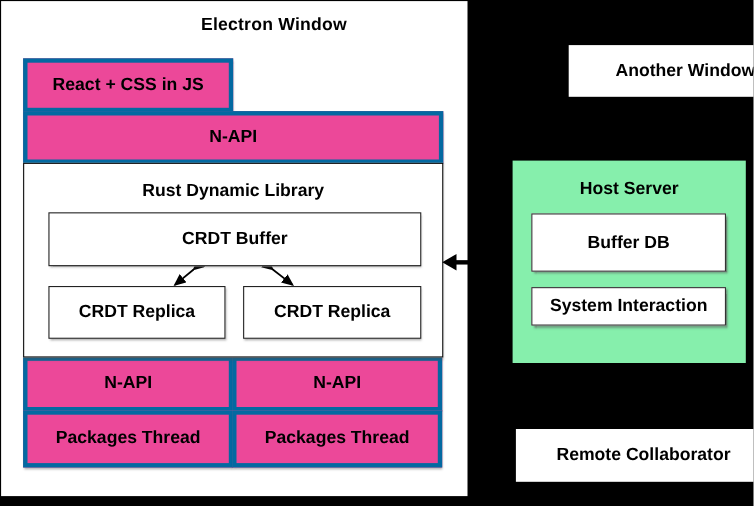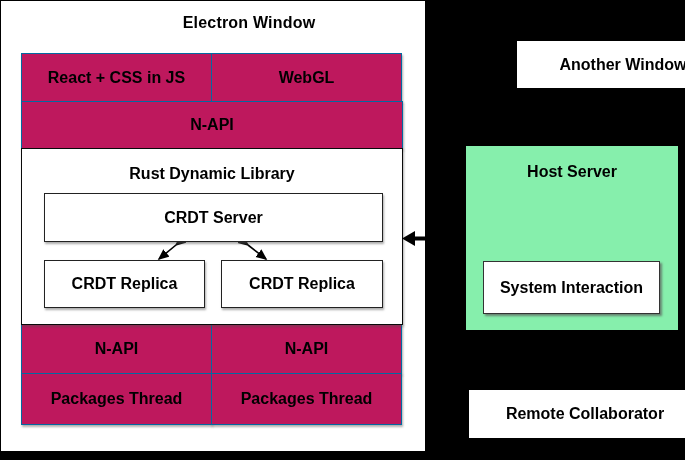--- a/index.html
+++ b/index.html
@@ -15,21 +15,21 @@
     background:#fff;
   }
   .ew-title{
     position:absolute;left:0;top:13px;width:100%;
     text-align:center;font-size:16px;letter-spacing:.2px;margin-left:36px;
   }
   .stack{position:absolute;left:20px;top:52px;width:382px;}
   .row{display:flex;width:100%;}
   .row + .row{margin-top:-1px;}
   .cell{
-    background:#be185d;border:1px solid #0369a1;
+    background:#ec4899;border:4px solid #0369a1;
     display:flex;align-items:center;justify-content:center;
     font-size:16px;box-sizing:border-box;
     box-shadow:1px 2px 2px rgba(80,80,80,.45);
   }
   .cell.half{width:50%;}
   .cell.half + .cell.half{margin-left:-1px;}
   .row-a{height:49px;}
   .row-b{height:48px;}
   .row-d{height:50px;}
   .row-e{height:52px;}
@@ -71,55 +71,54 @@
     text-align:center;font-size:16px;
   }
   .host-item{
     position:absolute;left:17px;width:177px;
     background:#fff;border:1px solid #333;
     display:flex;align-items:center;justify-content:center;
     font-size:16px;box-sizing:border-box;
     box-shadow:2px 2px 2px rgba(90,90,90,.7);
   }
   .host-item-1{top:48px;height:53px;}
-  .host-item-2{top:115px;height:53px;}
+  .host-item-2{top:115px;height:35px;}
 </style>
 </head>
 <body>
 
 <div>
 
   <div class="ewindow">
     <div class="ew-title">Electron Window</div>
 
     <div class="stack">
       <div class="row row-a">
         <div class="cell half">React + CSS in JS</div>
-        <div class="cell half">WebGL</div>
       </div>
 
       <div class="row row-b">
         <div class="cell" style="width:100%">N-API</div>
       </div>
 
       <div class="row" style="display:block">
         <div class="rust">
           <div class="rust-title">Rust Dynamic Library</div>
 
           <svg class="sync-arrows" viewBox="0 0 380 175" xmlns="http://www.w3.org/2000/svg">
             <defs>
               <marker id="arr" markerWidth="8" markerHeight="8" refX="6" refY="3" orient="auto" markerUnits="strokeWidth">
                 <path d="M0,0 L7,3 L0,6 Z" fill="#000"></path>
               </marker>
             </defs>
             <line x1="154" y1="96" x2="137" y2="110" stroke="#000" stroke-width="1.6" marker-start="url(#arr)" marker-end="url(#arr)"></line>
             <line x1="226" y1="96" x2="244" y2="110" stroke="#000" stroke-width="1.6" marker-start="url(#arr)" marker-end="url(#arr)"></line>
           </svg>
 
-          <div class="inner-box buffer">CRDT Server</div>
+          <div class="inner-box buffer">CRDT Buffer</div>
           <div class="inner-box replica-l">CRDT Replica</div>
           <div class="inner-box replica-r">CRDT Replica</div>
         </div>
       </div>
 
       <div class="row row-d">
         <div class="cell half">N-API</div>
         <div class="cell half">N-API</div>
       </div>
 
@@ -132,18 +131,19 @@
 
   <svg class="in-arrow" viewBox="0 0 26 19" xmlns="http://www.w3.org/2000/svg">
     <rect x="10" y="7.5" width="16" height="4" fill="#000"></rect>
     <polygon points="0,9.5 13,2 13,17" fill="#000"></polygon>
   </svg>
 
   <div class="rbox another">Another Window</div>
 
   <div class="host">
     <div class="host-title">Host Server</div>
+    <div class="host-item host-item-1">Buffer DB</div>
     <div class="host-item host-item-2">System Interaction</div>
   </div>
 
   <div class="rbox remote">Remote Collaborator</div>
 
 </div>
 
 </body></html>

